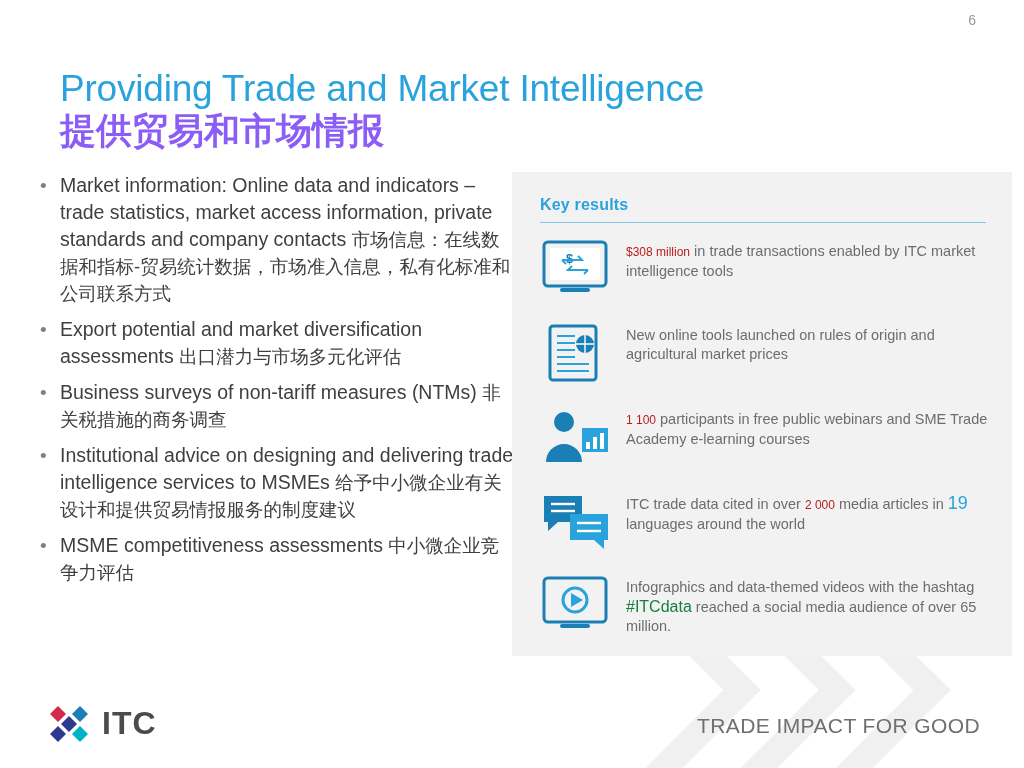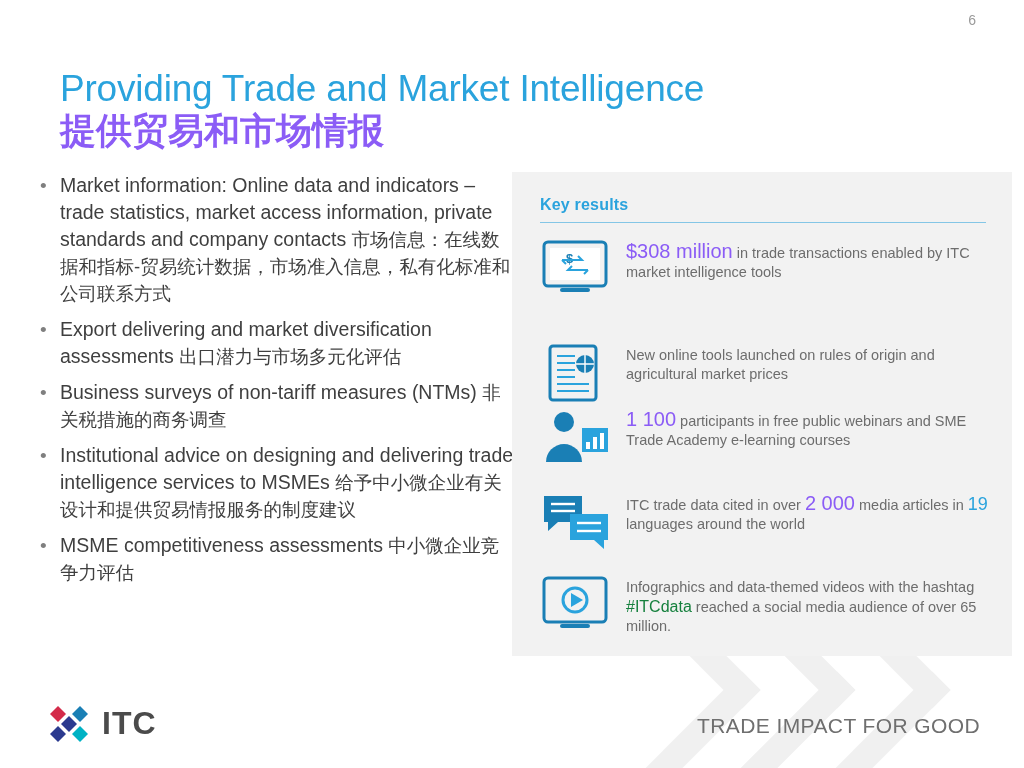--- a/index.html
+++ b/index.html
@@ -123,22 +123,22 @@
   }
   .key-text {
     flex: 1 1 auto;
     padding-left: 14px;
     font-size: 14.5px;
     line-height: 19px;
     color: #6d6d6d;
     padding-top: 4px;
   }
   .hl {
-    color: #8b5cf6;
-    font-size: 20px;
+    color: #b91c1c;
+    font-size: 12px;
   }
   .hl-sm {
     color: #2aa3dd;
     font-size: 18px;
   }
   .tag {
     color: #15803d;
     font-size: 16px;
   }
 
@@ -204,21 +204,21 @@
 
 <div class="bullets">
 
   <div class="bullet-row">
     <div class="bullet-dot">•</div>
     <div class="bullet-text"><span>Market information: Online data and indicators – trade statistics, market access information, private standards and company contacts </span><span class="zh">市场信息：在线数据和指标-贸易统计数据，市场准入信息，私有化标准和公司联系方式</span></div>
   </div>
 
   <div class="bullet-row">
     <div class="bullet-dot">•</div>
-    <div class="bullet-text"><span>Export delivering and market diversification assessments </span><span class="zh">出口潜力与市场多元化评估</span></div>
+    <div class="bullet-text"><span>Export potential and market diversification assessments </span><span class="zh">出口潜力与市场多元化评估</span></div>
   </div>
 
   <div class="bullet-row">
     <div class="bullet-dot">•</div>
     <div class="bullet-text"><span>Business surveys of non-tariff measures (NTMs) </span><span class="zh">非关税措施的商务调查</span></div>
   </div>
 
   <div class="bullet-row">
     <div class="bullet-dot">•</div>
     <div class="bullet-text"><span>Institutional advice on designing and delivering trade intelligence services to MSMEs </span><span class="zh">给予中小微企业有关设计和提供贸易情报服务的制度建议</span></div>
@@ -242,21 +242,21 @@
         <rect x="10" y="10" width="50" height="32" fill="#ffffff"></rect>
         <text x="26" y="25" font-family="Liberation Sans, sans-serif" font-size="13" fill="#1a7fb5" font-weight="bold">$</text>
         <path d="M22 22 h20 l-4 -4 M22 22 l4 4" fill="none" stroke="#2aa3dd" stroke-width="2"></path>
         <path d="M48 32 h-20 l4 -4 M48 32 l-4 4" fill="none" stroke="#2aa3dd" stroke-width="2"></path>
         <rect x="20" y="50" width="30" height="4" rx="2" fill="#1a7fb5"></rect>
       </svg>
     </div>
     <div class="key-text"><span class="hl">$308 million</span><span> in trade transactions enabled by ITC market intelligence tools</span></div>
   </div>
 
-  <div class="key-item" style="top:150px;margin-top:20px;">
+  <div class="key-item" style="top:150px;">
     <div class="key-icon">
       <svg width="72" height="62" viewBox="0 0 72 62">
         <rect x="10" y="4" width="46" height="54" rx="3" fill="none" stroke="#1a7fb5" stroke-width="3"></rect>
         <g stroke="#2aa3dd" stroke-width="2">
           <line x1="17" y1="14" x2="35" y2="14"></line>
           <line x1="17" y1="21" x2="35" y2="21"></line>
           <line x1="17" y1="28" x2="35" y2="28"></line>
           <line x1="17" y1="35" x2="35" y2="35"></line>
           <line x1="17" y1="42" x2="49" y2="42"></line>
           <line x1="17" y1="49" x2="49" y2="49"></line>

